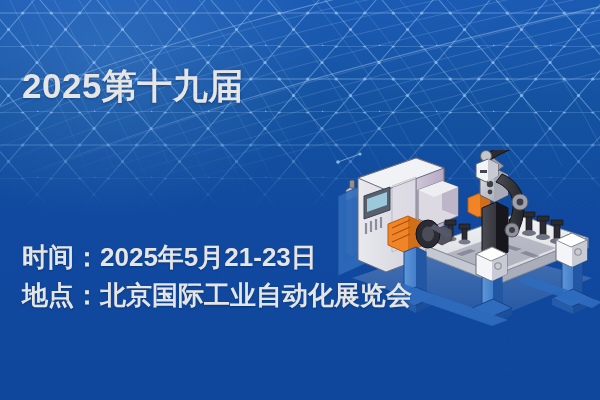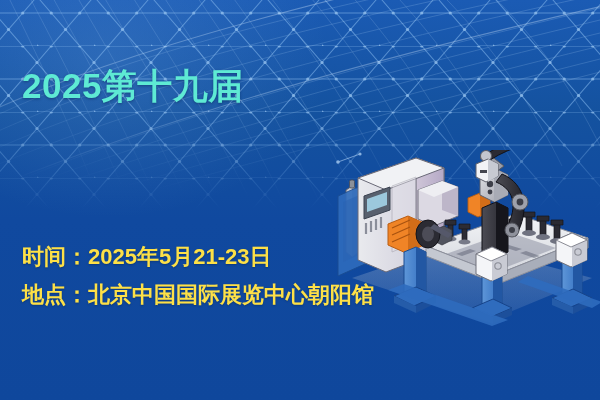--- a/index.html
+++ b/index.html
@@ -43,36 +43,36 @@
     background: radial-gradient(ellipse at 40% 45%, rgba(120,175,235,.22), rgba(120,175,235,0) 62%);
     pointer-events:none;
   }
 
   
   .title-block {
     position:absolute; left:22px; top:64px;
     z-index:6;
   }
   .title-line {
-    color:#5eead4;
+    color:#e5e5e5;
     font-size:35px;
     line-height:44px;
     font-weight:bold;
     letter-spacing:.5px;
     white-space:nowrap;
     text-shadow:0 1px 3px rgba(4,30,70,.45);
   }
 
   .info-block {
     position:absolute; left:22px; top:238px;
     z-index:6;
   }
   .info-line {
-    color:#fde047;
-    font-size:22px;
+    color:#e5e5e5;
+    font-size:26px;
     line-height:38px;
     font-weight:bold;
     white-space:nowrap;
     text-shadow:0 1px 2px rgba(4,30,70,.4);
   }
 
   
   .illus {
     position:absolute;
     left:330px; top:150px;
@@ -357,16 +357,16 @@
       </g>
     </svg>
   </div>
 
   <div class="title-block">
     <div class="title-line">2025第十九届</div>
   </div>
 
   <div class="info-block">
     <div class="info-line">时间：2025年5月21-23日</div>
-    <div class="info-line">地点：北京中国国际展览中心朝阳馆</div>
+    <div class="info-line">地点：北京国际工业自动化展览会</div>
   </div>
 
 </div>
 
 </body></html>

